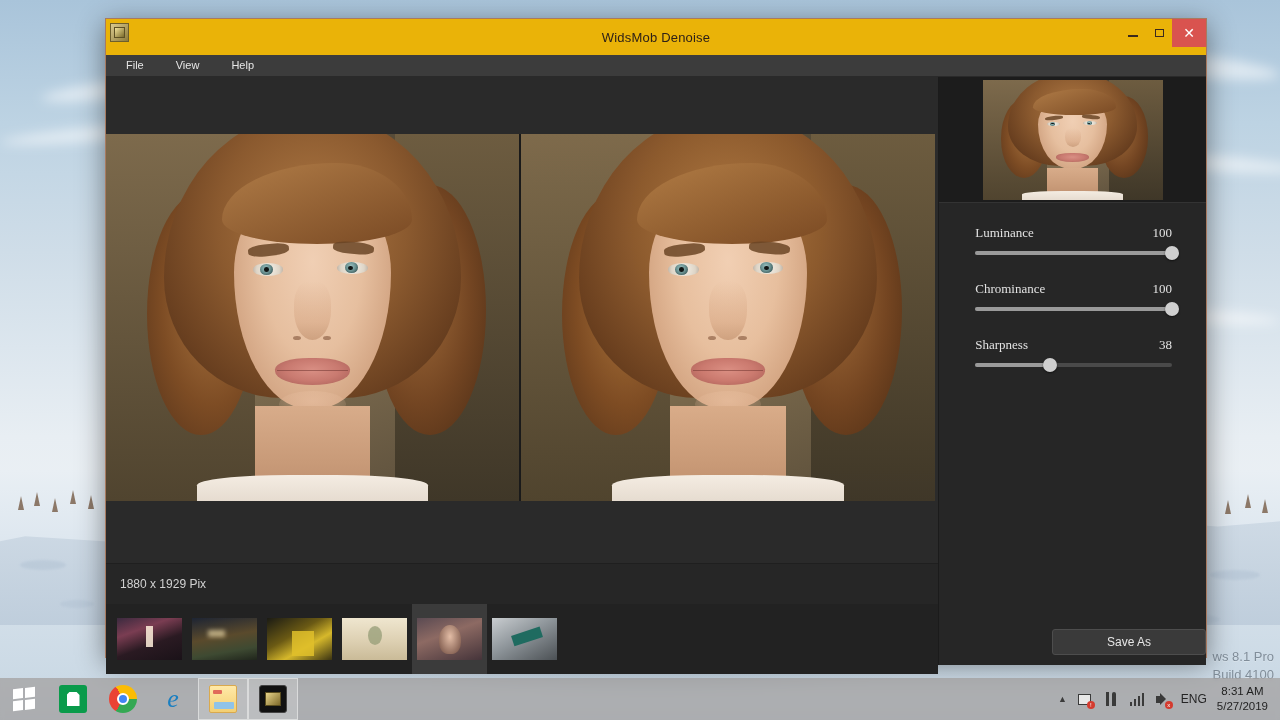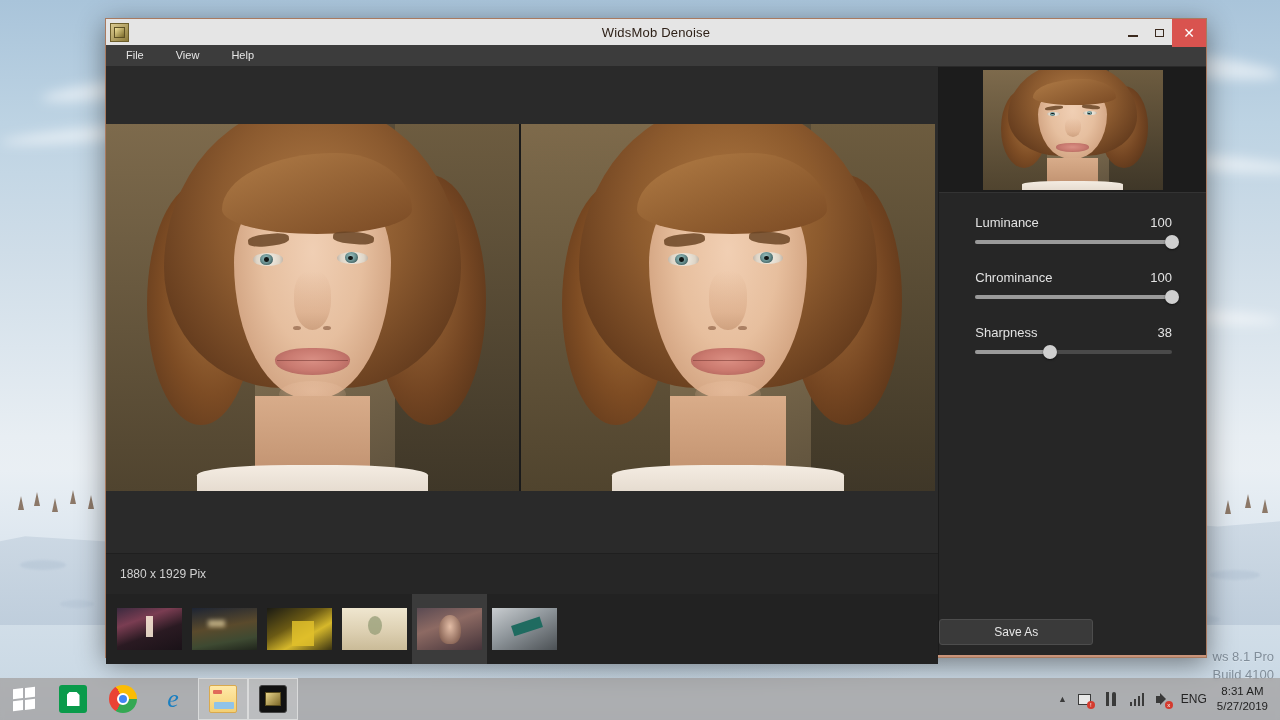--- a/index.html
+++ b/index.html
@@ -40,21 +40,21 @@
   }
 
   
   #appwin{
     position:absolute;left:105px;top:18px;width:1100px;height:638px;
     background:#c9947a;
     border:1px solid #a87a60;
     box-shadow:0 6px 26px rgba(0,0,0,.45);
   }
   #titlebar{
-    position:relative;height:26px;background:#e5e5e5;
+    position:relative;height:36px;background:#eab308;
     display:flex;align-items:center;
   }
   #titlebar .tb-icon{
     position:absolute;left:4px;top:4px;width:19px;height:19px;
     background:linear-gradient(135deg,#d9c98f,#8d7b3a);
     border:1px solid #6d5f2c;box-sizing:border-box;
     display:flex;align-items:center;justify-content:center;
   }
   #titlebar .tb-icon i{
     display:block;width:11px;height:11px;
@@ -224,34 +224,34 @@
 
   
   #previewbox{
     height:125px;background:#1c1c1c;position:relative;overflow:hidden;
     display:flex;align-items:center;justify-content:center;
     border-bottom:1px solid #333;
   }
   #previewimg{width:180px;height:120px;position:relative;overflow:hidden;}
   #controls{padding:22px 34px 0 36px;}
   .ctrlrow{margin-bottom:26px;}
-  .ctrlhead{display:flex;justify-content:space-between;align-items:baseline;margin-bottom:10px;}
+  .ctrlhead{display:flex;justify-content:space-between;align-items:baseline;margin-bottom:10px;font-family:Liberation Serif, serif;}
   .ctrllabel{font-size:13px;color:#e2e2e2;}
   .ctrlval{font-size:13px;color:#e2e2e2;}
   .track{position:relative;height:4px;background:#4a4a4a;border-radius:2px;}
   .trackfill{position:absolute;left:0;top:0;height:4px;background:#9a9a9a;border-radius:2px;}
   .knob{
     position:absolute;top:-5px;width:14px;height:14px;border-radius:50%;
     background:#cfcfcf;margin-left:-7px;box-shadow:0 1px 2px rgba(0,0,0,.55);
   }
   #restoreBtn{
     margin:2px 2px 0 2px;height:22px;background:#3a3a3a;border:1px solid #4d4d4d;border-radius:3px;
     display:flex;align-items:center;justify-content:center;font-size:12px;color:#e0e0e0;
   }
-  #saveWrap{position:absolute;left:0;bottom:10px;width:100%;display:flex;justify-content:flex-start;}
+  #saveWrap{position:absolute;left:0;bottom:10px;width:100%;display:flex;justify-content:flex-end;}
   #saveBtn{
     width:152px;height:24px;background:#3a3a3a;border:1px solid #4d4d4d;border-radius:3px;
     display:flex;align-items:center;justify-content:center;font-size:12px;color:#e6e6e6;
   }
 
   
   #watermark{
     position:absolute;right:6px;bottom:36px;text-align:right;
     color:#7d8a96;font-size:13px;line-height:18px;opacity:.95;
     text-shadow:0 1px 0 rgba(255,255,255,.25);

